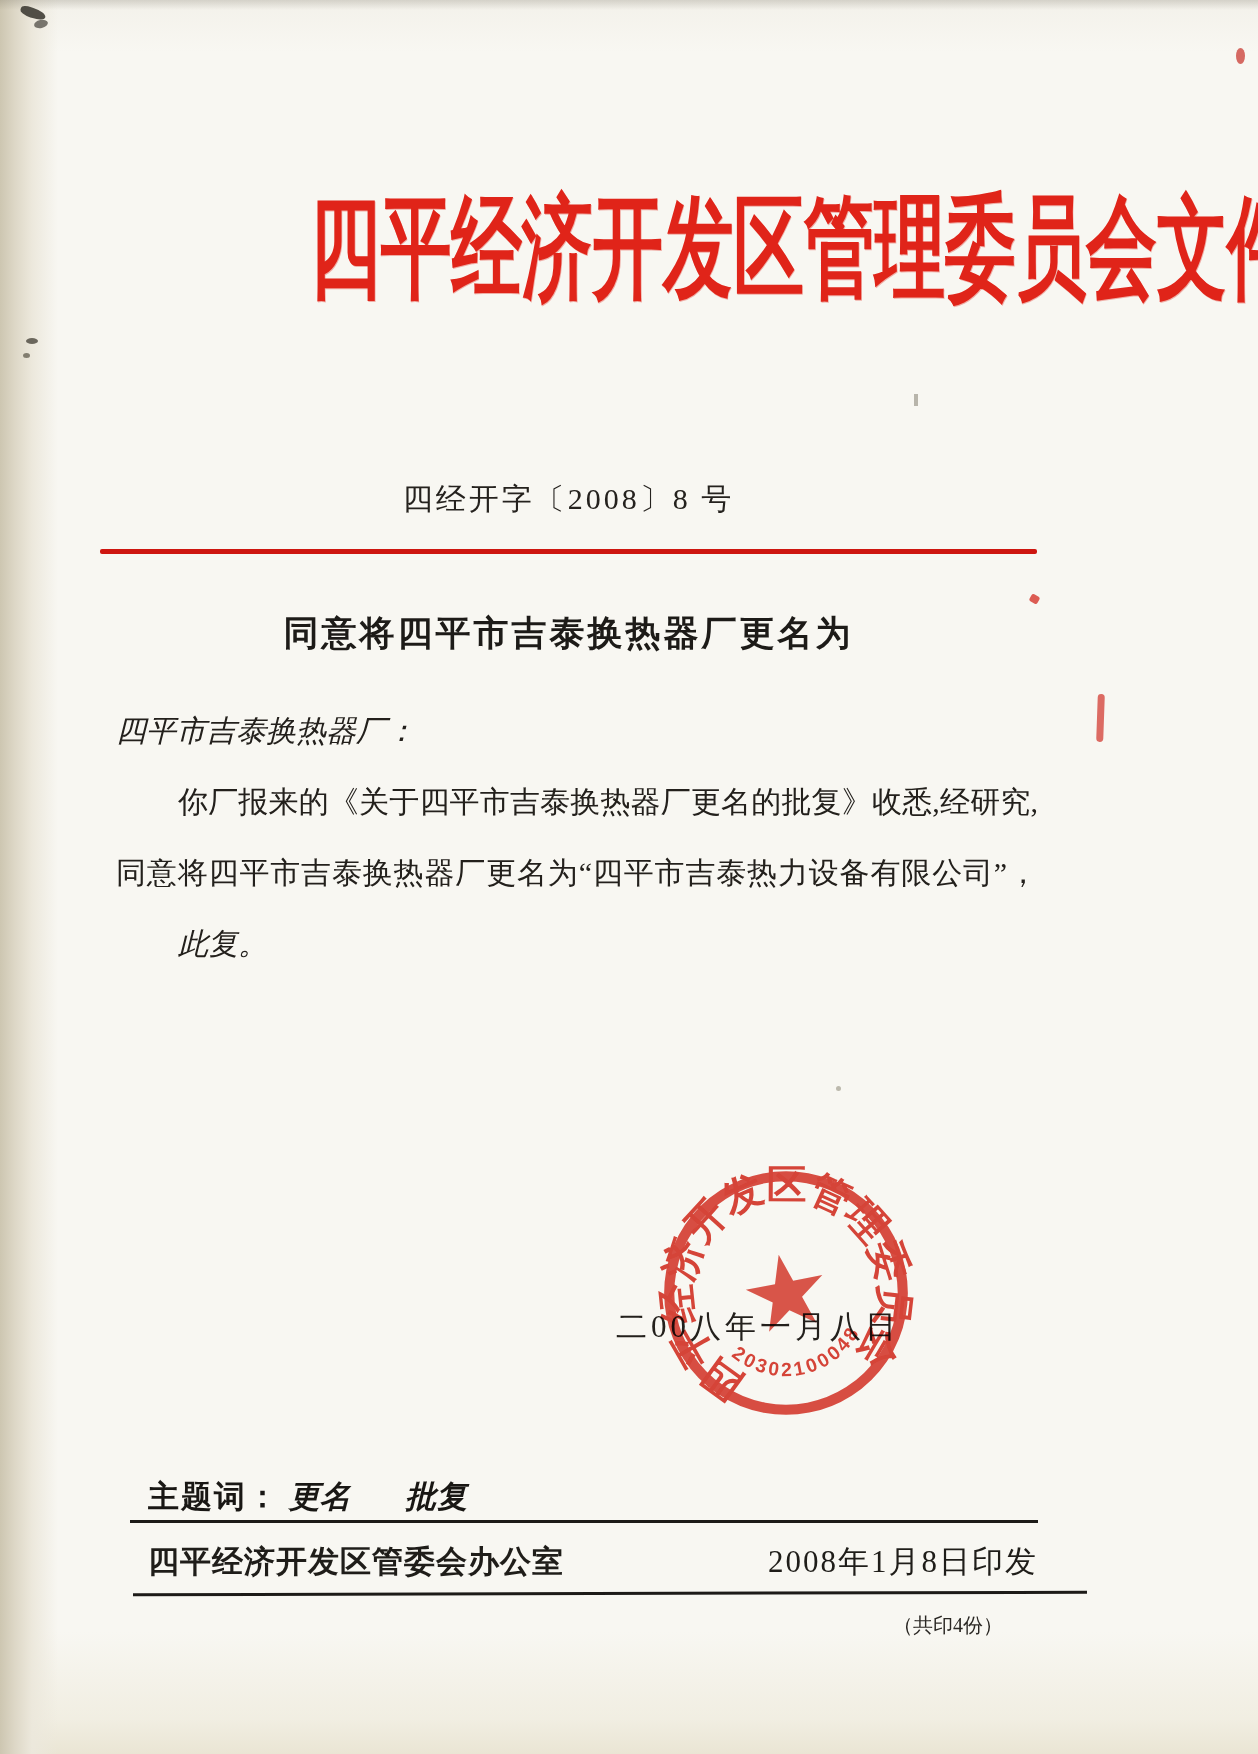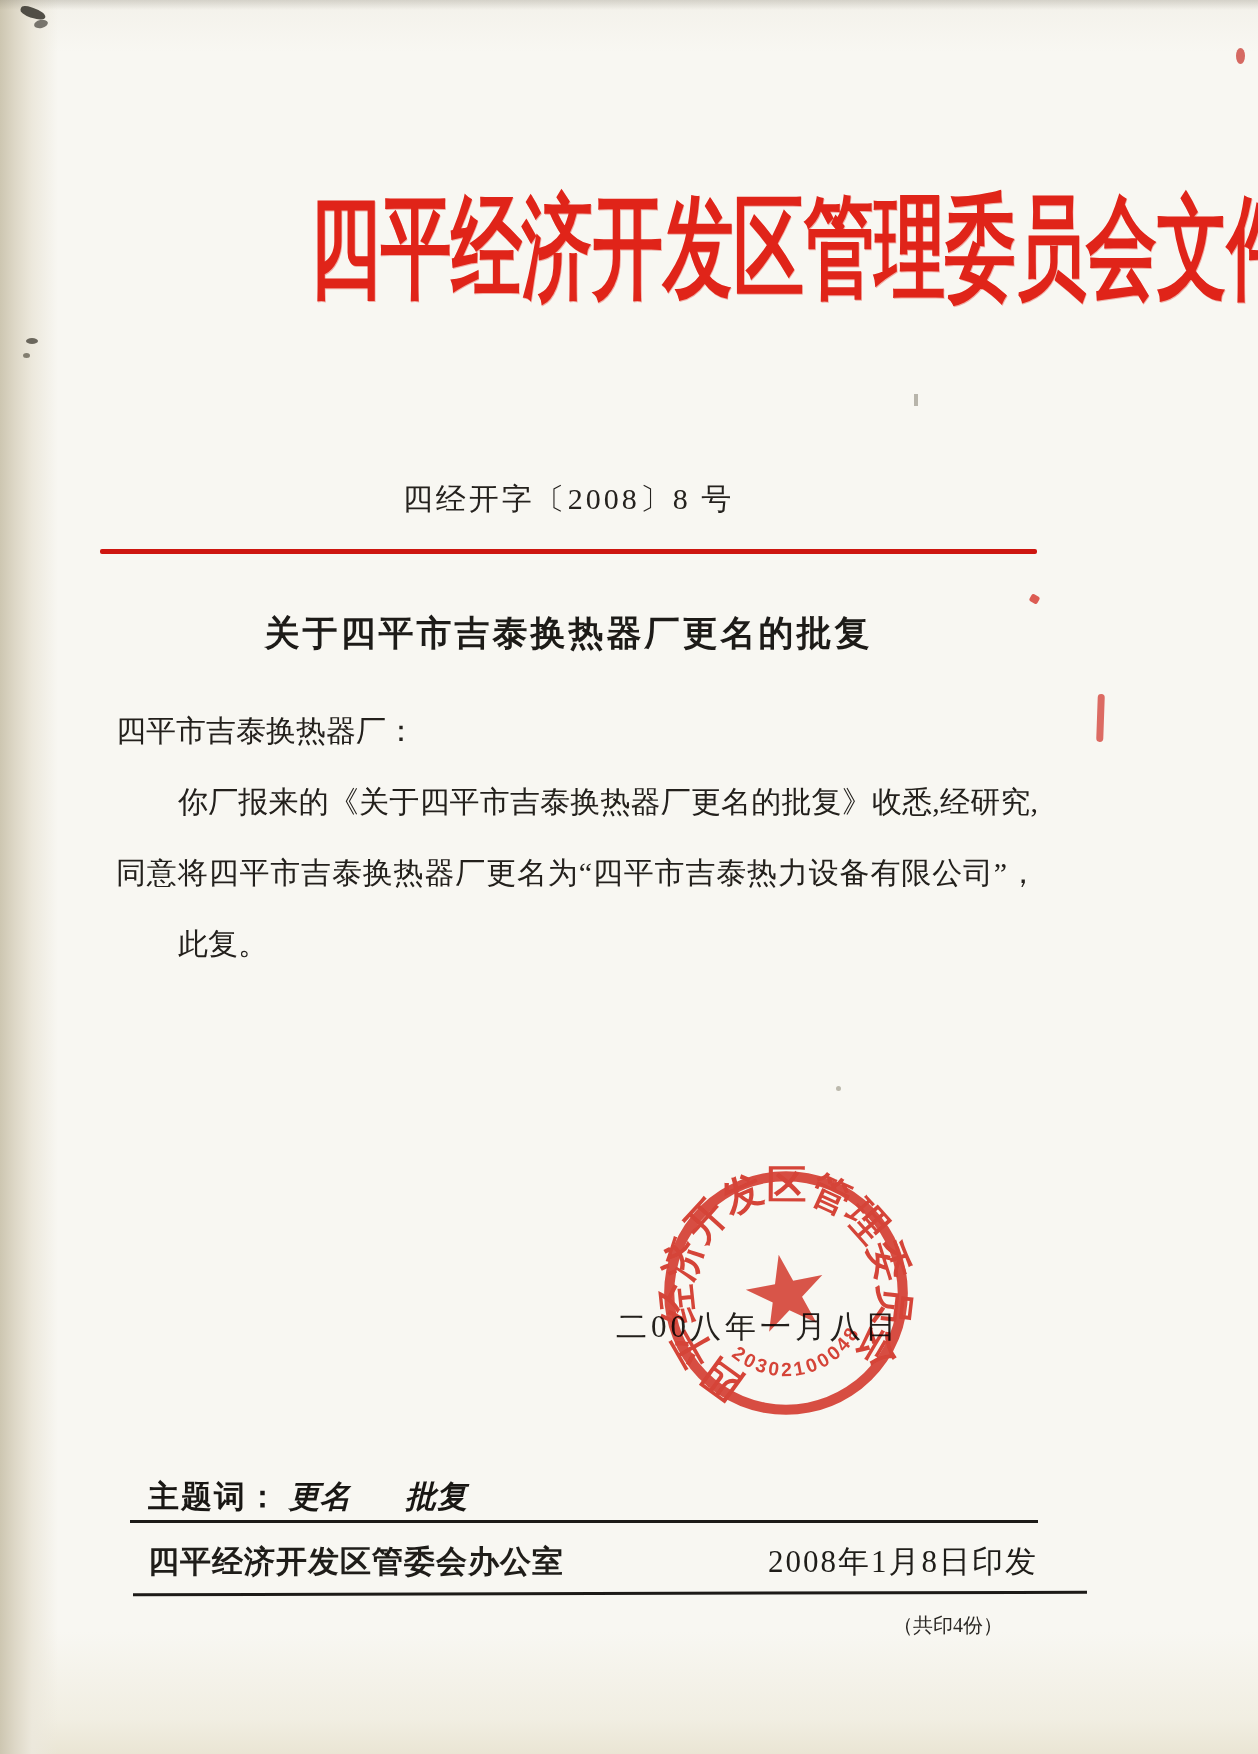--- a/index.html
+++ b/index.html
@@ -71,20 +71,21 @@
 
   .body-block {
     position: absolute; left: 116px; top: 695px; width: 922px;
     font-size: 30px;
     color: #23201c;
   }
   .body-line {
     height: 71px;
     line-height: 71px;
     white-space: nowrap;
+    font-style: italic;
   }
   .justify-line {
     text-align: justify;
     text-align-last: justify;
     white-space: normal;
     height: 71px; line-height: 71px;
     overflow: hidden;
   }
   .indent { text-indent: 62px; }
 
@@ -154,21 +155,21 @@
   <div class="edge-top artifact"></div>
 
   <div class="header-wrap">
     <span class="header-title">四平经济开发区管理委员会文件</span>
   </div>
 
   <div class="doc-number">四经开字〔2008〕8 号</div>
 
   <div class="red-rule"></div>
 
-  <div class="subject-title">关于四平市吉泰换热器厂更名的批复</div>
+  <div class="subject-title">同意将四平市吉泰换热器厂更名为</div>
 
   <div class="body-block">
     <div class="body-line">四平市吉泰换热器厂：</div>
     <div class="justify-line indent">你厂报来的《关于四平市吉泰换热器厂更名的批复》收悉,经研究,</div>
     <div class="justify-line">同意将四平市吉泰换热器厂更名为“四平市吉泰热力设备有限公司”，</div>
     <div class="body-line indent">此复。</div>
   </div>
 
   <div class="date-line">二00八年一月八日</div>
 

